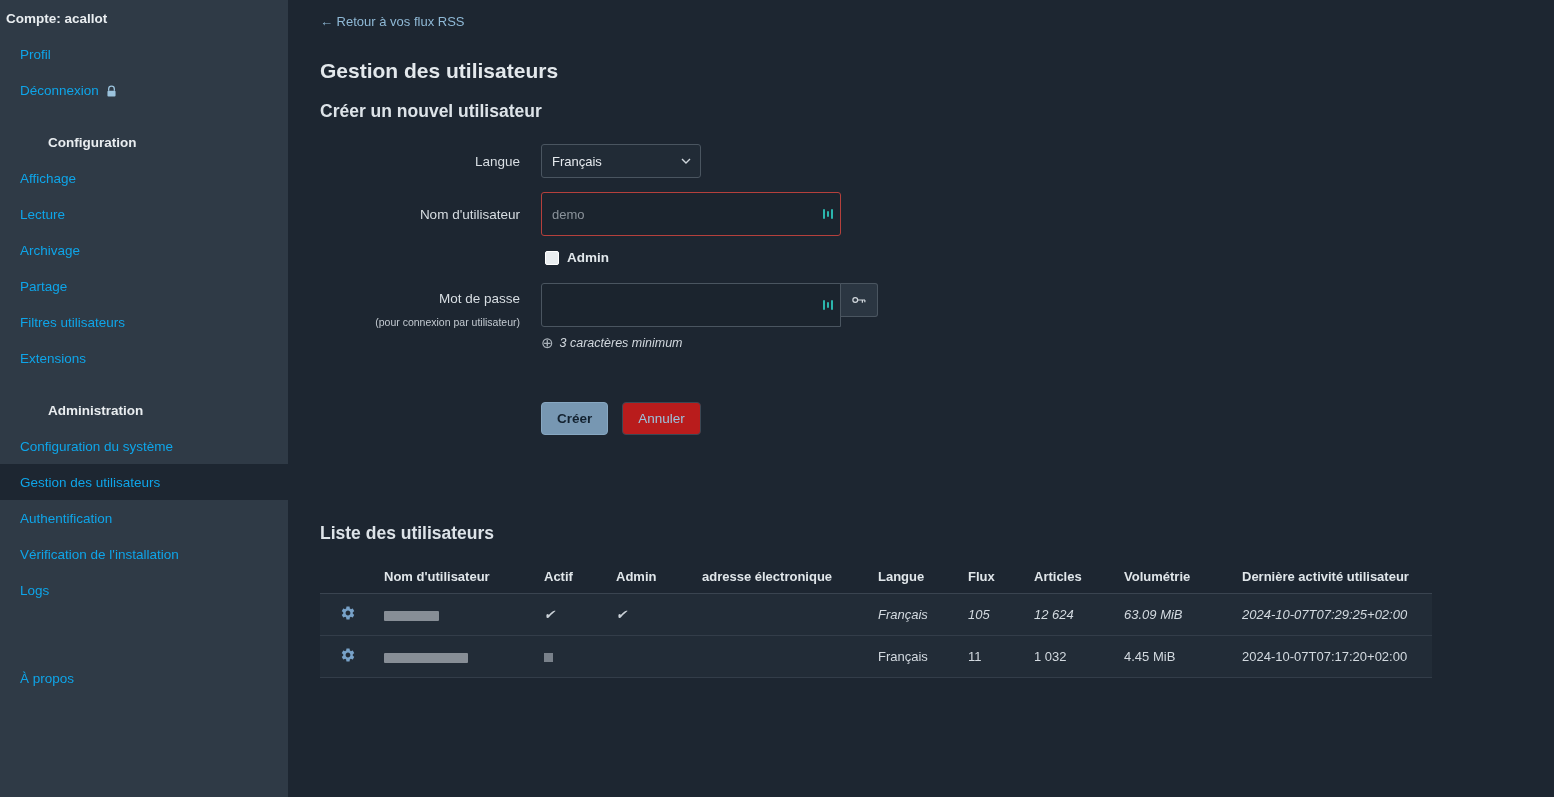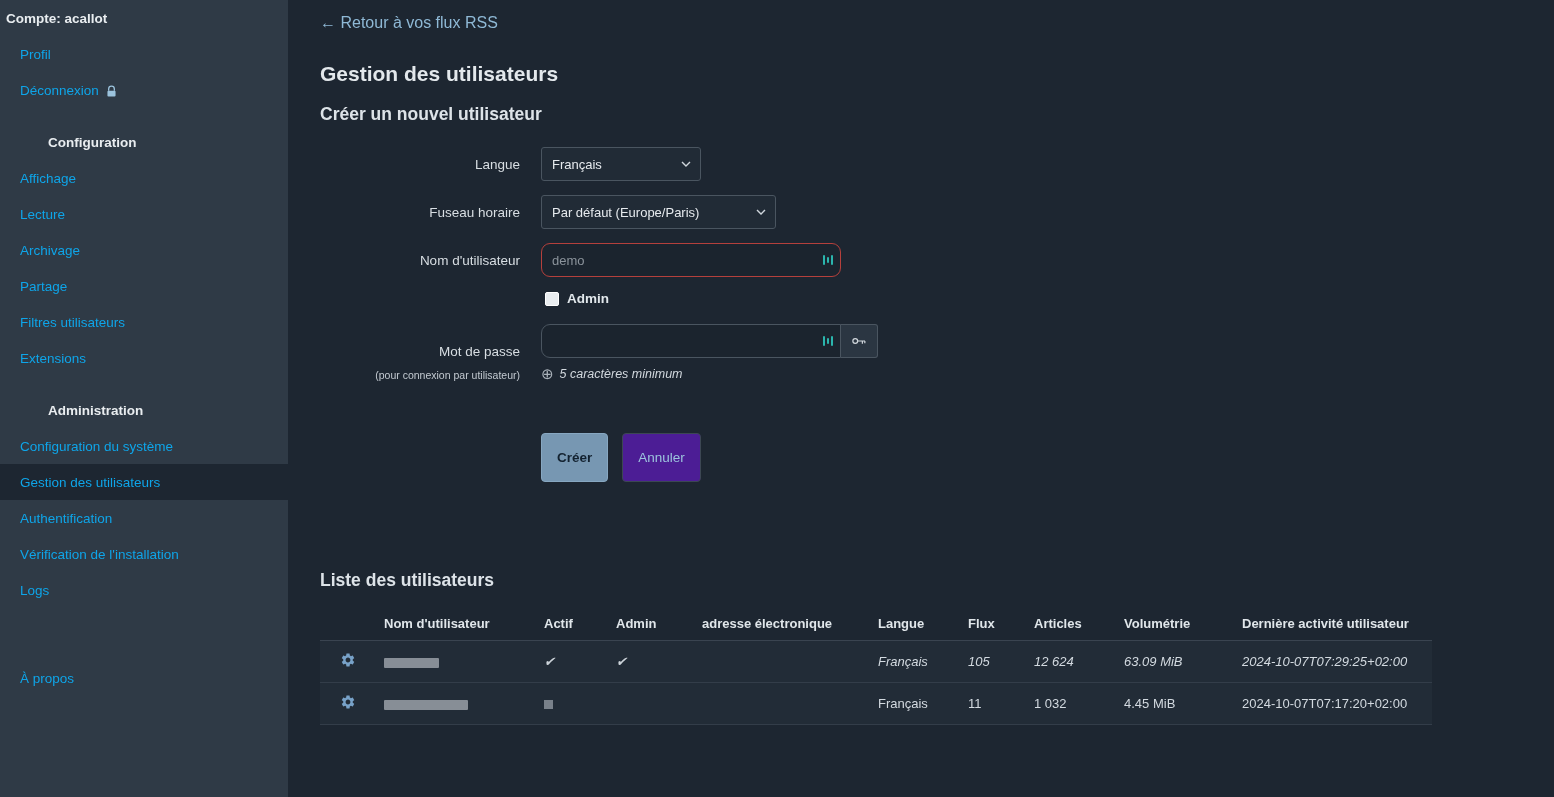--- a/index.html
+++ b/index.html
@@ -27,48 +27,48 @@
   }
   .side-heading { font-weight: bold; color: #e9edf0; }
   .side-link { color: #0ea5e9; cursor: pointer; padding-left: 20px; }
   .side-link.active { background: #1d2631; }
   .side-gap { margin-top: 16px; padding-left: 48px; }
   .side-gap-big { margin-top: 52px; }
   .lock-icon { width: 13px; height: 13px; margin-top: 2px; }
 
   
   main { flex: 1; padding: 14px 32px 0 32px; }
-  .back-link { color: #8fb9d6; font-size: 16px; text-decoration: none; cursor: pointer; display: inline-block; }
+  .back-link { color: #8fb9d6; font-size: 13px; text-decoration: none; cursor: pointer; display: inline-block; }
   h1 { font-size: 21px; font-weight: bold; color: #e3e8ec; margin: 30px 0 0 0; }
   h2 { font-size: 17.5px; font-weight: bold; color: #dde3e8; margin: 18px 0 0 0; }
   h2.list-title { margin-top: 88px; }
 
   
   form { margin-top: 22px; }
   .form-row { display: flex; align-items: center; margin-bottom: 14px; }
   .form-label { width: 200px; min-width: 200px; text-align: right; margin-right: 21px; color: #d8dee3; font-size: 13.5px; }
-  .password-row { align-items: flex-end; }
+  .password-row { align-items: flex-start; }
   .password-label-block { padding-top: 8px; }
   .sub-label { font-size: 10.5px; color: #c3cad1; margin-top: 10px; }
 
   .select-wrap { position: relative; display: inline-block; }
   select {
     appearance: none; -webkit-appearance: none;
     background: #212b36; border: 1px solid #4a5560; border-radius: 3px;
     color: #e6eaee; height: 34px; padding: 0 30px 0 10px;
     font-size: 13px; font-family: "Liberation Sans", sans-serif;
   }
   .sel-language { width: 160px; }
   .sel-timezone { width: 235px; }
   .chevron { position: absolute; right: 10px; top: 50%; transform: translateY(-50%); pointer-events: none; line-height: 0; }
 
   .input-wrap { position: relative; display: inline-block; }
   input[type="text"], input[type="password"] {
-    width: 300px; height: 34px;
-    background: #1b242e; border: 1px solid #4a5560; border-radius: 9px;
+    width: 300px; height: 44px;
+    background: #1b242e; border: 1px solid #4a5560; border-radius: 3px;
     color: #e6eaee; padding: 0 26px 0 10px; font-size: 13px;
     font-family: "Liberation Sans", sans-serif;
   }
   input::placeholder { color: #8b939b; }
   input.invalid { border: 1px solid #b5403c; }
 
   .ext-icon { position: absolute; right: 8px; top: 50%; transform: translateY(-50%); display: flex; align-items: center; gap: 2px; }
   .ext-icon .bar { width: 2px; background: #2bb5ad; border-radius: 1px; }
   .ext-icon .b1 { height: 10px; } .ext-icon .b2 { height: 6px; } .ext-icon .b3 { height: 10px; }
 
@@ -96,23 +96,23 @@
   .hint-text { font-style: italic; font-size: 12.5px; color: #d2d8de; }
 
   .btn-row { margin-left: 221px; margin-top: 52px; display: flex; gap: 14px; }
   .btn-primary {
     background: #7797b2; color: #132230; font-weight: bold;
     border: 1px solid #87a7c1; border-radius: 4px;
     padding: 8px 15px; font-size: 13.5px; cursor: pointer;
     font-family: "Liberation Sans", sans-serif;
   }
   .btn-secondary {
-    background: #4c1d95; color: #9cc3dd;
+    background: #b91c1c; color: #9cc3dd;
     border: 1px solid #3c4753; border-radius: 4px;
-    padding: 16px 15px; font-size: 13.5px; cursor: pointer;
+    padding: 8px 15px; font-size: 13.5px; cursor: pointer;
     font-family: "Liberation Sans", sans-serif;
   }
 
   
   table { width: 1112px; border-collapse: collapse; table-layout: fixed; margin-top: 16px; font-size: 13px; }
   thead th {
     text-align: left; font-weight: bold; color: #e0e6ea;
     padding: 9px 8px; border-bottom: 1px solid #3a4450; font-size: 13px;
   }
   tbody td {
@@ -183,33 +183,20 @@
           <option>Français</option>
         </select>
         <span class="chevron">
           <svg width="10" height="6" viewBox="0 0 10 6">
               <path d="M1 1 L5 5 L9 1" fill="none" stroke="#cfd6dc" stroke-width="1.4"></path>
             </svg>
         </span>
       </span>
     </div>
 
-    <div class="form-row">
-      <label class="form-label">Fuseau horaire</label>
-      <span class="select-wrap">
-        <select class="sel-timezone">
-          <option>Par défaut (Europe/Paris)</option>
-        </select>
-        <span class="chevron">
-          <svg width="10" height="6" viewBox="0 0 10 6">
-              <path d="M1 1 L5 5 L9 1" fill="none" stroke="#cfd6dc" stroke-width="1.4"></path>
-            </svg>
-        </span>
-      </span>
-    </div>
 
     <div class="form-row">
       <label class="form-label">Nom d'utilisateur</label>
       <span class="input-wrap">
         <input type="text" class="invalid" placeholder="demo" style="">
         <span class="ext-icon">
           <span class="bar b1"></span>
             <span class="bar b2"></span>
             <span class="bar b3"></span>
         </span>
@@ -238,21 +225,21 @@
           </span>
           <button type="button" class="key-btn">
             <svg width="18" height="18" viewBox="0 0 24 24">
               <circle cx="7" cy="12" r="3.2" fill="none" stroke="#d3d9de" stroke-width="1.6"></circle>
               <path d="M10.2 12 H20 M16.5 12 V15.5 M19.8 12 V15" fill="none" stroke="#d3d9de" stroke-width="1.6"></path>
             </svg>
           </button>
         </div>
         <div class="hint-row" style="margin-left:0; margin-top:8px;">
           <span class="globe">⊕</span>
-          <span class="hint-text">5 caractères minimum</span>
+          <span class="hint-text">3 caractères minimum</span>
         </div>
       </div>
     </div>
 
     <div class="btn-row">
       <button type="submit" class="btn-primary">Créer</button>
       <button type="button" class="btn-secondary">Annuler</button>
     </div>
   </form>
 

